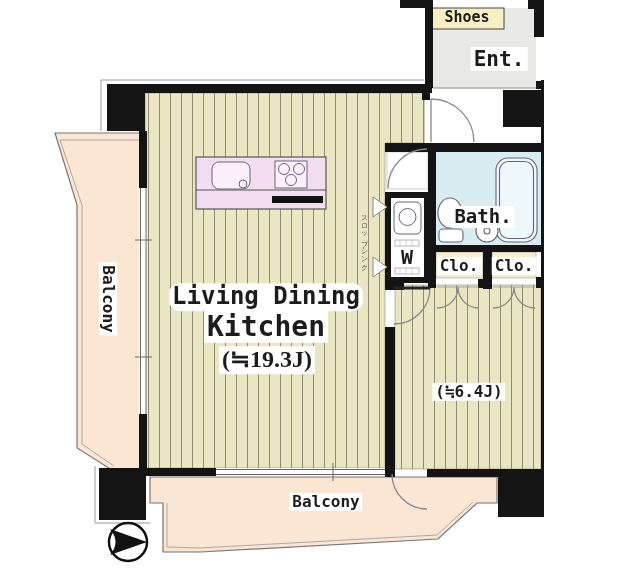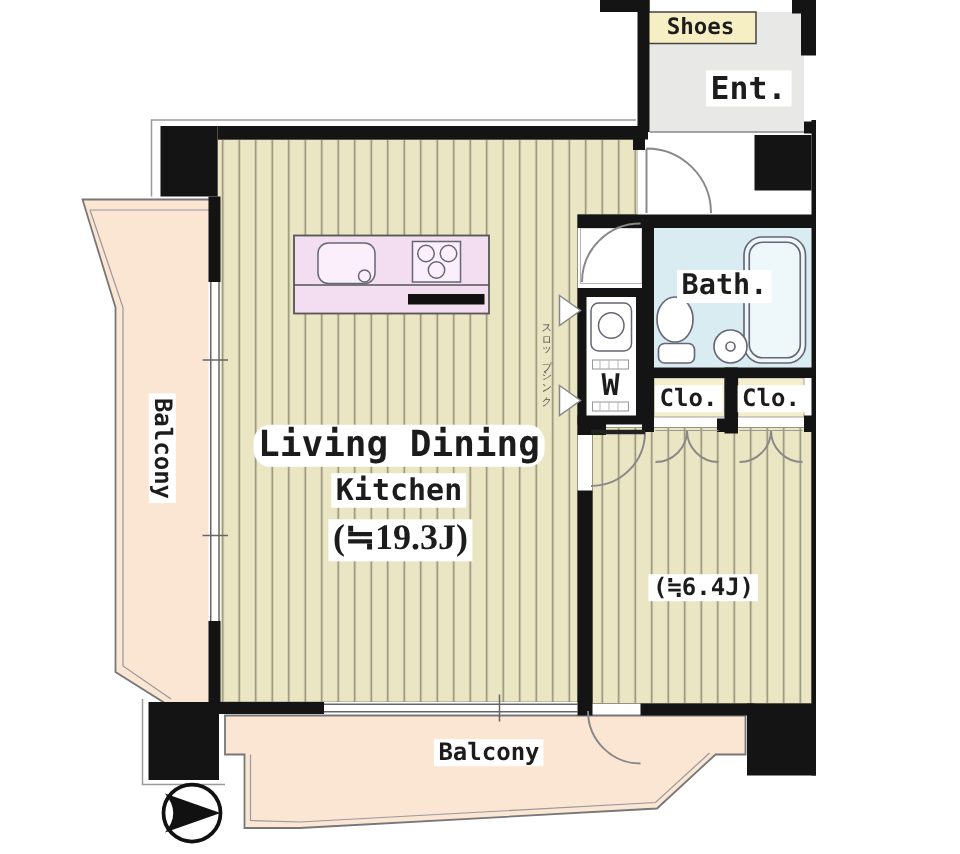--- a/index.html
+++ b/index.html
@@ -145,24 +145,24 @@
   </g>
 
   <g>
     <circle cx="128" cy="542" r="19" fill="#fff" stroke="#111" stroke-width="2.5"></circle>
     <path d="M147,542 L110,529 Q121,542 110,555 Z" fill="#111"></path>
   </g>
 </svg>
 
   <div class="lbl" style="left:467px;top:18px;font-size:15px;background:transparent;">Shoes</div>
   <div class="lbl" style="left:471px;top:59px;font-size:21px;margin-left:28px;">Ent.</div>
-  <div class="lbl" style="left:483px;top:191px;font-size:19px;">Bath.</div>
+  <div class="lbl" style="left:483px;top:217px;font-size:19px;">Bath.</div>
   <div class="lbl" style="left:459px;top:266px;font-size:16px;">Clo.</div>
   <div class="lbl" style="left:514px;top:266px;font-size:16px;">Clo.</div>
   <div class="lbl nobg" style="left:407px;top:257px;font-size:20px;">W</div>
   <div class="lbl" style="left:266px;top:297px;font-size:24px;border-radius:11px;">Living Dining</div>
-  <div class="lbl" style="left:266px;top:327px;font-size:20px;text-align:right;">Kitchen</div>
+  <div class="lbl" style="left:266px;top:327px;font-size:28px;text-align:right;">Kitchen</div>
   <div class="lbl" style="left:267px;top:360px;font-size:24px;font-family:Liberation Serif, serif;">(≒19.3J)</div>
   <div class="lbl" style="left:469px;top:392px;font-size:16px;text-align:right;">(≒6.4J)</div>
   <div class="lbl vert" style="left:108px;top:299px;font-size:16px;">Balcony</div>
   <div class="lbl" style="left:326px;top:502px;font-size:16px;">Balcony</div>
   <div class="lbl kana" style="left:364px;top:239px;font-size:7px;">スロップシンク</div>
 </div>
 
 </body></html>

